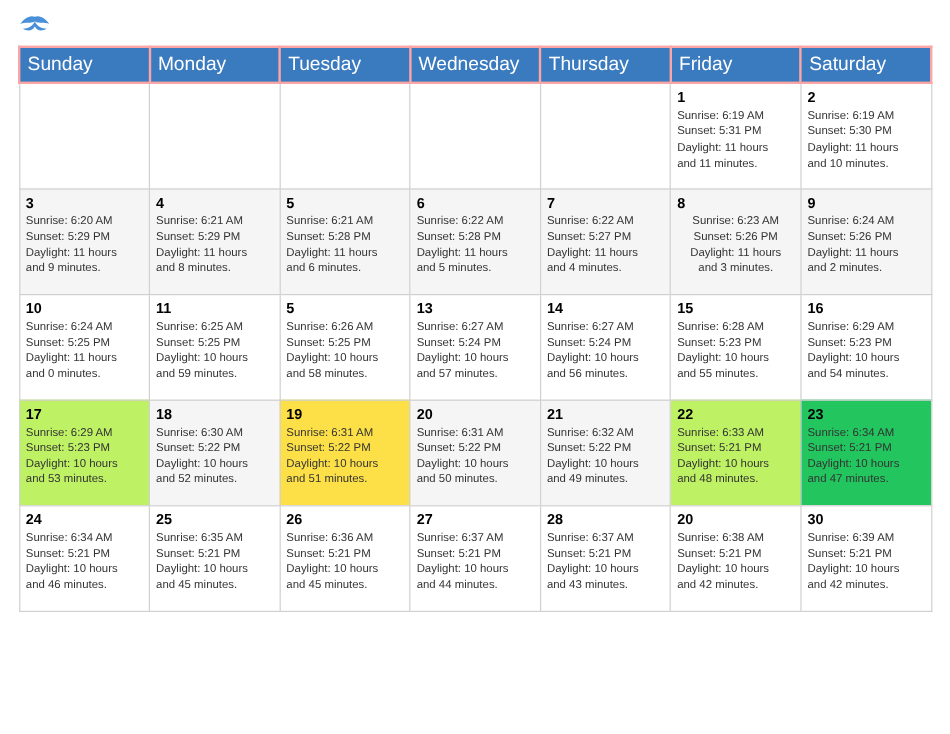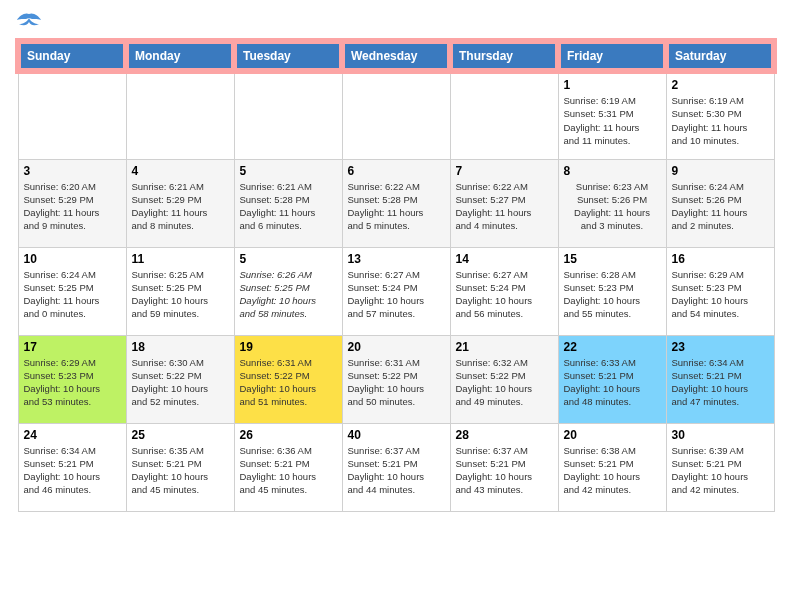--- a/index.html
+++ b/index.html
@@ -51,23 +51,23 @@
     .calendar-table {
       width: 100%;
       border-collapse: collapse;
       font-size: 10px;
     }
     .calendar-table th {
       background: #3a7abf;
       color: #fff;
       text-align: left;
       padding: 5px 6px;
-      font-size: 12px;
-      font-weight: bold;
-      border: 6px solid #fca5a5;
+      font-size: 16px;
+      font-weight: normal;
+      border: 2px solid #fca5a5;
     }
     .calendar-table td {
       border: 1px solid #d0d0d0;
       vertical-align: top;
       padding: 4px 5px;
       width: calc(100%/7);
       height: 88px;
       background: #fff;
     }
     .calendar-table tr:nth-child(even) td {
@@ -204,21 +204,21 @@
           </td>
           <td>
             <span class="day-num">11</span>
             <div class="day-info" style="white-space: pre-line;">Sunrise: 6:25 AM
 Sunset: 5:25 PM
 Daylight: 10 hours
 and 59 minutes.</div>
           </td>
           <td>
             <span class="day-num">5</span>
-            <div class="day-info" style="white-space: pre-line; font-style: italic;">Sunrise: 6:26 AM
+            <div class="day-info" style="white-space: pre-line;">Sunrise: 6:26 AM
 Sunset: 5:25 PM
 Daylight: 10 hours
 and 58 minutes.</div>
           </td>
           <td>
             <span class="day-num">13</span>
             <div class="day-info" style="white-space: pre-line;">Sunrise: 6:27 AM
 Sunset: 5:24 PM
 Daylight: 10 hours
 and 57 minutes.</div>
@@ -274,28 +274,28 @@
 Daylight: 10 hours
 and 50 minutes.</div>
           </td>
           <td style="background: rgb(245, 245, 245);">
             <span class="day-num">21</span>
             <div class="day-info" style="white-space: pre-line;">Sunrise: 6:32 AM
 Sunset: 5:22 PM
 Daylight: 10 hours
 and 49 minutes.</div>
           </td>
-          <td style="background: #7dd3fc;">
+          <td style="background: #bef264;">
             <span class="day-num">22</span>
             <div class="day-info" style="white-space: pre-line;">Sunrise: 6:33 AM
 Sunset: 5:21 PM
 Daylight: 10 hours
 and 48 minutes.</div>
           </td>
-          <td style="background: #7dd3fc;">
+          <td style="background: #22c55e;">
             <span class="day-num">23</span>
             <div class="day-info" style="white-space: pre-line;">Sunrise: 6:34 AM
 Sunset: 5:21 PM
 Daylight: 10 hours
 and 47 minutes.</div>
           </td>
         </tr>
         <tr>
           <td>
             <span class="day-num">24</span>
@@ -312,21 +312,21 @@
 and 45 minutes.</div>
           </td>
           <td>
             <span class="day-num">26</span>
             <div class="day-info" style="white-space: pre-line;">Sunrise: 6:36 AM
 Sunset: 5:21 PM
 Daylight: 10 hours
 and 45 minutes.</div>
           </td>
           <td>
-            <span class="day-num">40</span>
+            <span class="day-num">27</span>
             <div class="day-info" style="white-space: pre-line;">Sunrise: 6:37 AM
 Sunset: 5:21 PM
 Daylight: 10 hours
 and 44 minutes.</div>
           </td>
           <td>
             <span class="day-num">28</span>
             <div class="day-info" style="white-space: pre-line;">Sunrise: 6:37 AM
 Sunset: 5:21 PM
 Daylight: 10 hours

